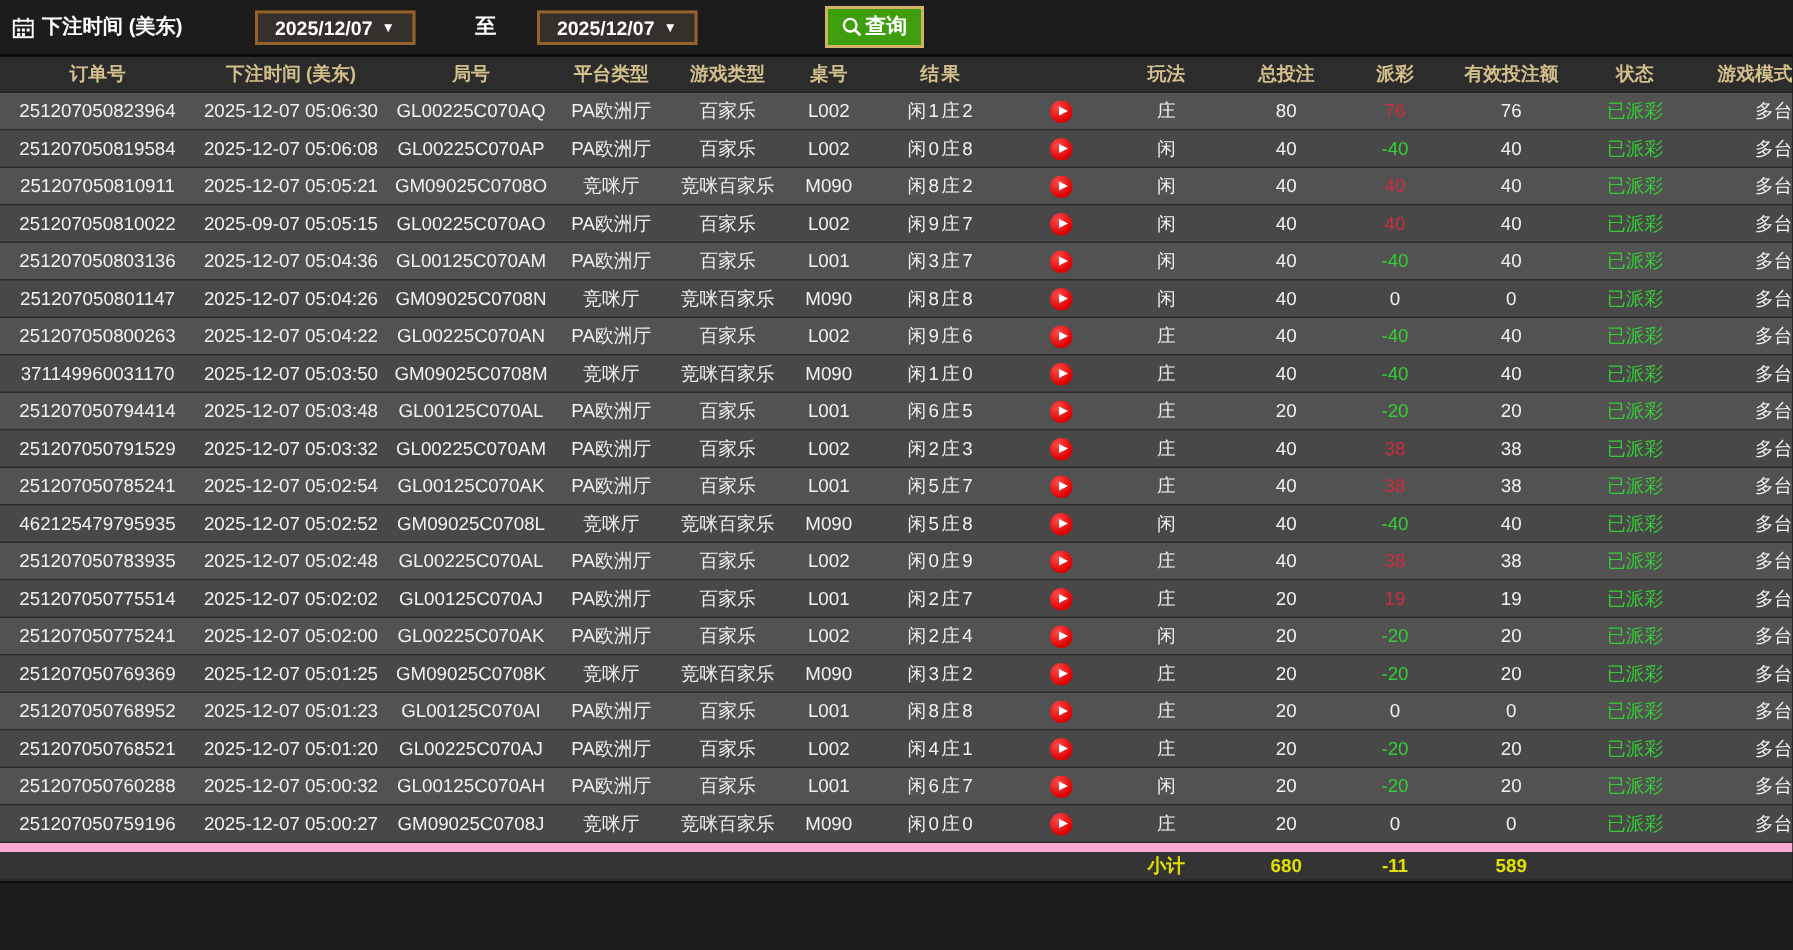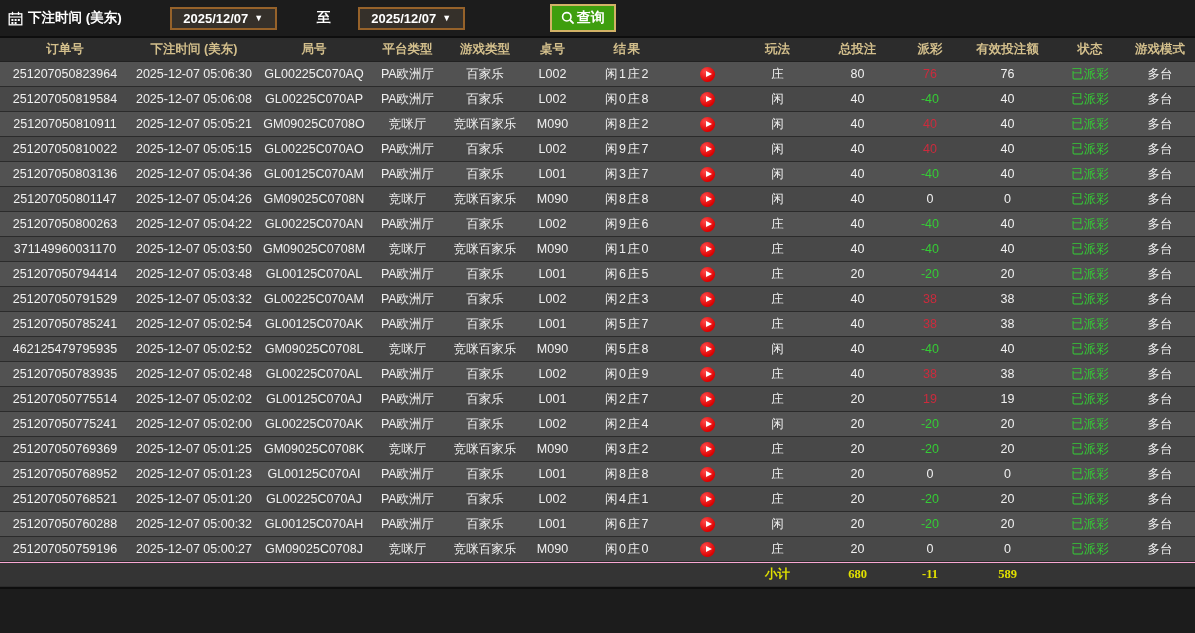--- a/index.html
+++ b/index.html
@@ -38,35 +38,35 @@
   .c-platform { width:75px; }
   .c-game { width:80px; }
   .c-table { width:55px; }
   .c-result { width:95px; letter-spacing:1.5px; }
   .c-video { width:65px; display:flex; justify-content:center; align-items:center; }
   .c-play { width:75px; }
   .c-bet { width:85px; }
   .c-payout { width:60px; }
   .c-valid { width:95px; }
   .c-status { width:70px; color:var(--status-green); }
-  .c-mode { width:70px; }
+  .c-mode { width:70px;text-align:right; }
 
   .pos { color:var(--win-red); }
   .neg { color:var(--loss-green); }
   .zero { color:#f0f0f0; }
 
   .play-icon { width:15px; height:15px; border-radius:50%;
     background:radial-gradient(circle at 35% 30%, #ff4a4a, #dc0000 70%);
     display:flex; align-items:center; justify-content:center; cursor:pointer; }
   .play-tri { width:0; height:0; border-left:6px solid #fff;
     border-top:3.5px solid transparent; border-bottom:3.5px solid transparent; margin-left:2px; }
 
   .totals { background:#343434; }
   .totals .td { color:var(--totals-yellow); font-weight:bold; }
-  .totals { border-top:1px solid #f9a8d4;font-family:Liberation Serif, serif; }
+  .totals { border-top:6px solid #f9a8d4; }
 </style>
 </head>
 <body>
 
 <div class="topbar">
   <span class="cal-icon">
     <svg width="15" height="15" viewBox="0 0 15 15">
         <rect x="1.2" y="2.8" width="12.6" height="11" fill="none" stroke="#fff" stroke-width="1.3"></rect>
         <line x1="4.5" y1="0.8" x2="4.5" y2="4" stroke="#fff" stroke-width="1.3"></line>
         <line x1="10.5" y1="0.8" x2="10.5" y2="4" stroke="#fff" stroke-width="1.3"></line>
@@ -176,21 +176,21 @@
     <div class="td c-play">闲</div>
     <div class="td c-bet">40</div>
     <div class="td c-payout pos">40</div>
     <div class="td c-valid">40</div>
     <div class="td c-status">已派彩</div>
     <div class="td c-mode">多台</div>
   </div>
 
   <div class="tr">
     <div class="td c-order">251207050810022</div>
-    <div class="td c-time">2025-12-07 05:05:15</div>
+    <div class="td c-time">2025-09-07 05:05:15</div>
     <div class="td c-round">GL00225C070AO</div>
     <div class="td c-platform">PA欧洲厅</div>
     <div class="td c-game">百家乐</div>
     <div class="td c-table">L002</div>
     <div class="td c-result">闲9庄7</div>
     <div class="td c-video">
       <span class="play-icon">
             <span class="play-tri"></span>
           </span>
     </div>

